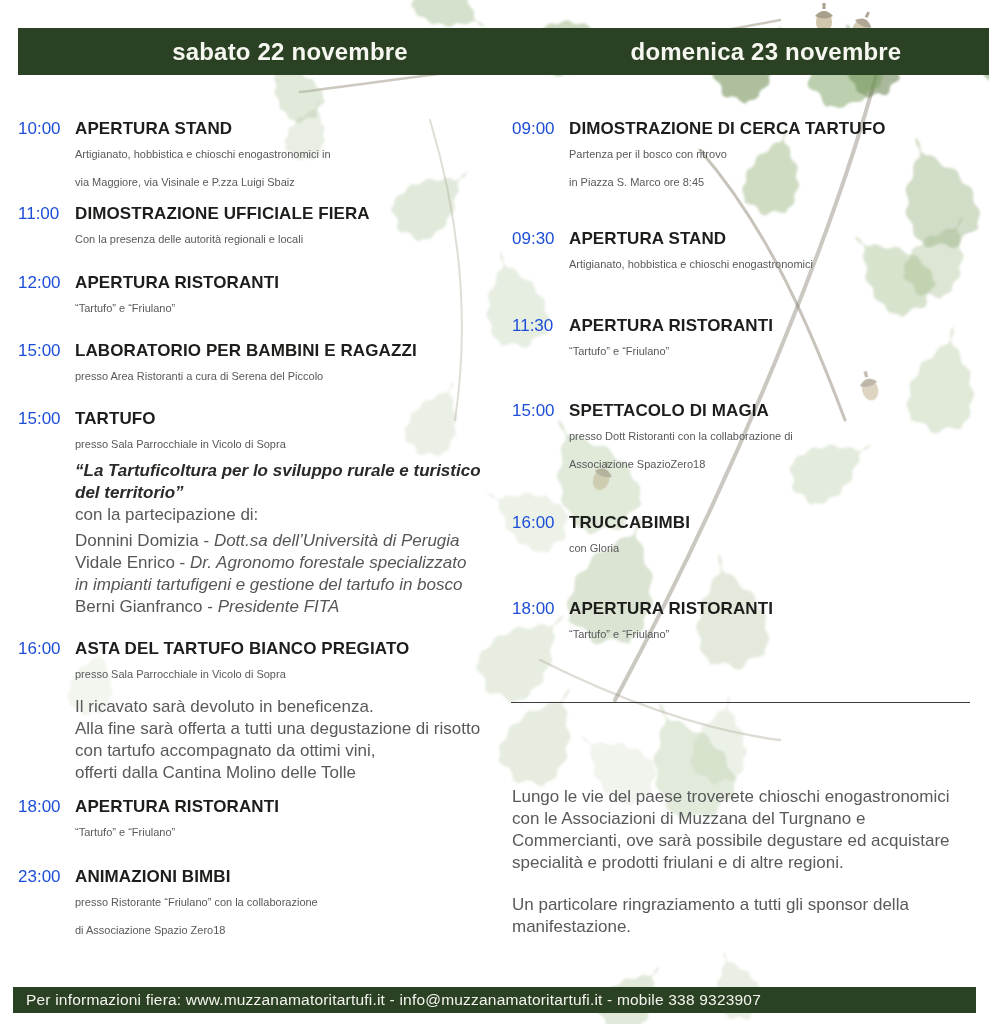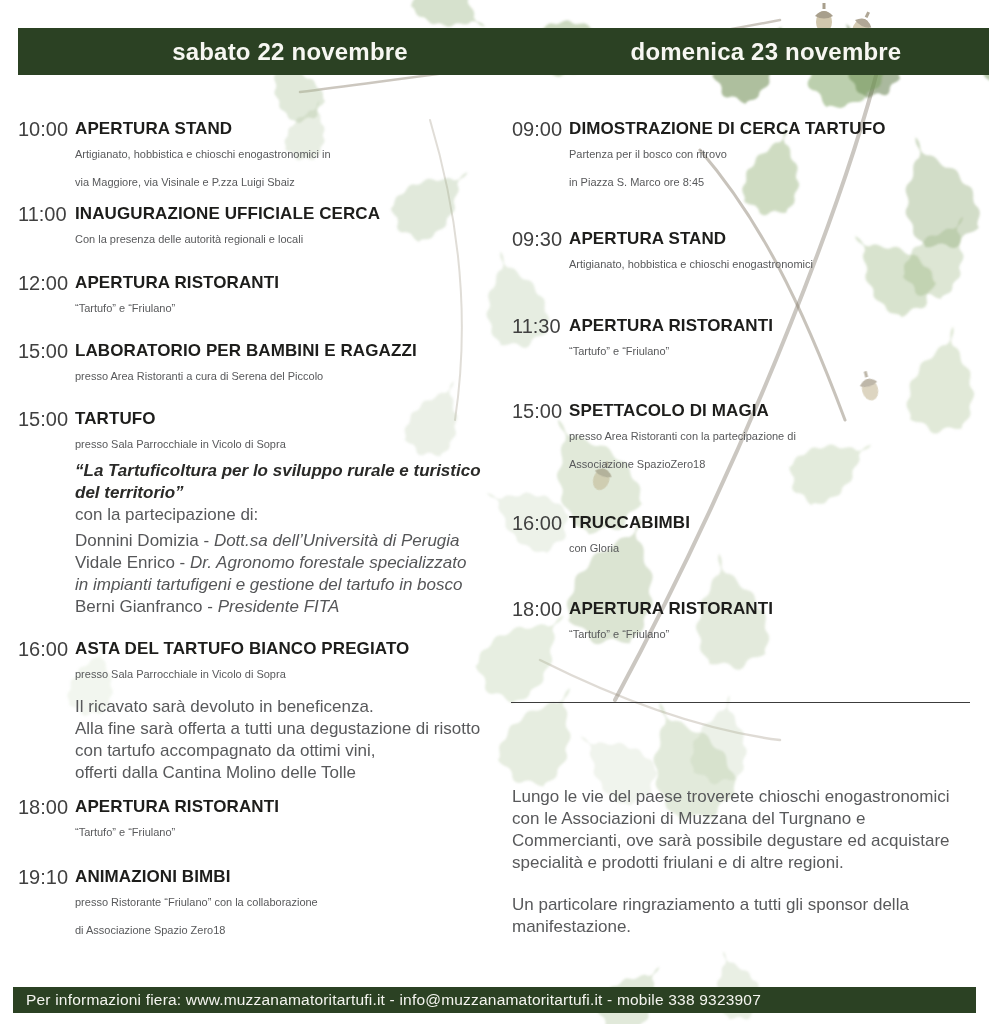--- a/index.html
+++ b/index.html
@@ -21,21 +21,21 @@
     font-size:24px;font-weight:700;
     text-align:center;line-height:47px;
     letter-spacing:.2px;
   }
   .day-header.left{left:18px;width:544px;}
   .day-header.right{left:512px;width:460px;padding-left:24px;}
 
   .event{position:absolute;display:flex;align-items:flex-start;}
   .event .time{
     flex:0 0 57px;width:57px;
-    font-size:20px;color:#404040;line-height:22px;
+    font-size:17px;color:#1d4ed8;line-height:22px;
   }
   .event .body{flex:1;}
   .event .title{
     font-size:17px;font-weight:700;color:#1d1d1b;line-height:22px;
     letter-spacing:.1px;
   }
   .event .desc{
     font-size:11px;color:#58595b;line-height:28px;white-space:pre-line;
   }
   .event .subtitle{
@@ -154,21 +154,21 @@
       <div class="body">
         <div class="title">APERTURA STAND</div>
         <div class="desc">Artigianato, hobbistica e chioschi enogastronomici in
 via Maggiore, via Visinale e P.zza Luigi Sbaiz</div>
       </div>
     </div>
 
     <div class="event col-left" style="top:203px">
       <span class="time">11:00</span>
       <div class="body">
-        <div class="title">INAUGURAZIONE UFFICIALE CERCA</div>
+        <div class="title">DIMOSTRAZIONE UFFICIALE FIERA</div>
         <div class="desc">Con la presenza delle autorità regionali e locali</div>
       </div>
     </div>
 
     <div class="event col-left" style="top:272px">
       <span class="time">12:00</span>
       <div class="body">
         <div class="title">APERTURA RISTORANTI</div>
         <div class="desc">“Tartufo” e “Friulano”</div>
       </div>
@@ -211,21 +211,21 @@
 
     <div class="event col-left" style="top:796px">
       <span class="time">18:00</span>
       <div class="body">
         <div class="title">APERTURA RISTORANTI</div>
         <div class="desc">“Tartufo” e “Friulano”</div>
       </div>
     </div>
 
     <div class="event col-left" style="top:866px">
-      <span class="time">19:10</span>
+      <span class="time">23:00</span>
       <div class="body">
         <div class="title">ANIMAZIONI BIMBI</div>
         <div class="desc">presso Ristorante “Friulano” con la collaborazione
 di Associazione Spazio Zero18</div>
       </div>
     </div>
 
     <div class="event col-right" style="top:118px">
       <span class="time">09:00</span>
       <div class="body">
@@ -248,21 +248,21 @@
       <div class="body">
         <div class="title">APERTURA RISTORANTI</div>
         <div class="desc">“Tartufo” e “Friulano”</div>
       </div>
     </div>
 
     <div class="event col-right" style="top:400px">
       <span class="time">15:00</span>
       <div class="body">
         <div class="title">SPETTACOLO DI MAGIA</div>
-        <div class="desc">presso Area Ristoranti con la partecipazione di
+        <div class="desc">presso Dott Ristoranti con la collaborazione di
 Associazione SpazioZero18</div>
       </div>
     </div>
 
     <div class="event col-right" style="top:512px">
       <span class="time">16:00</span>
       <div class="body">
         <div class="title">TRUCCABIMBI</div>
         <div class="desc">con Gloria</div>
       </div>

